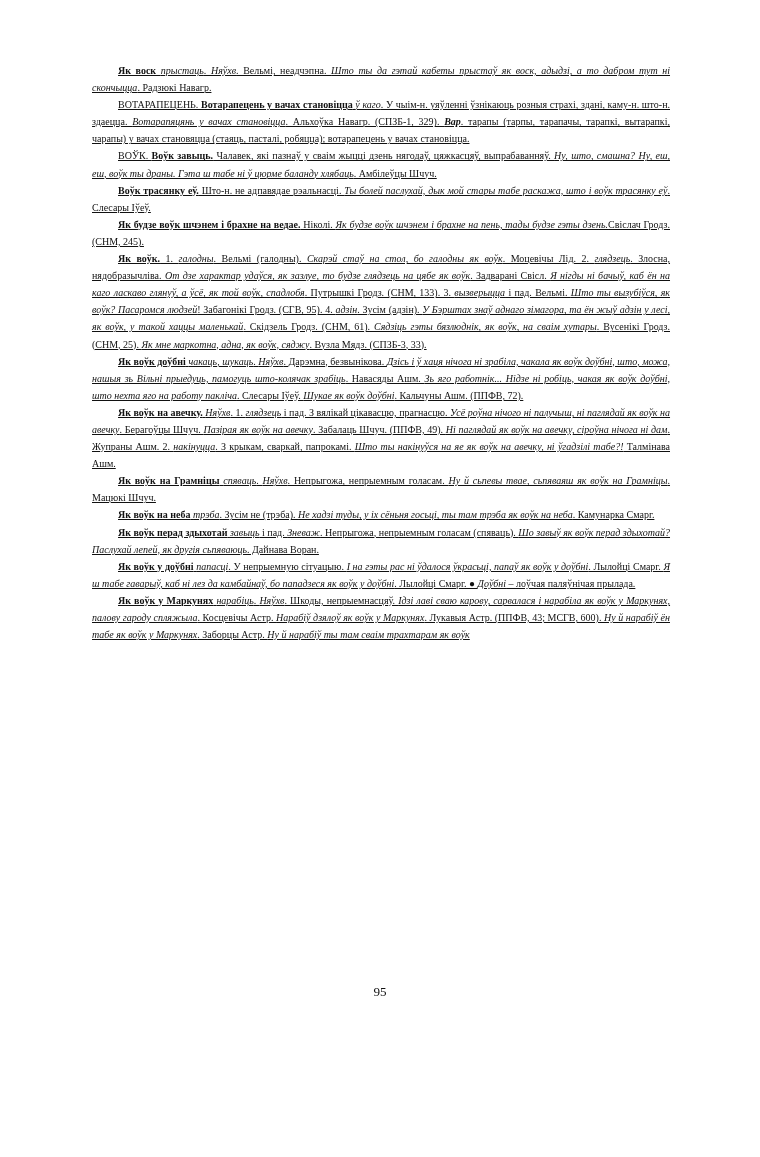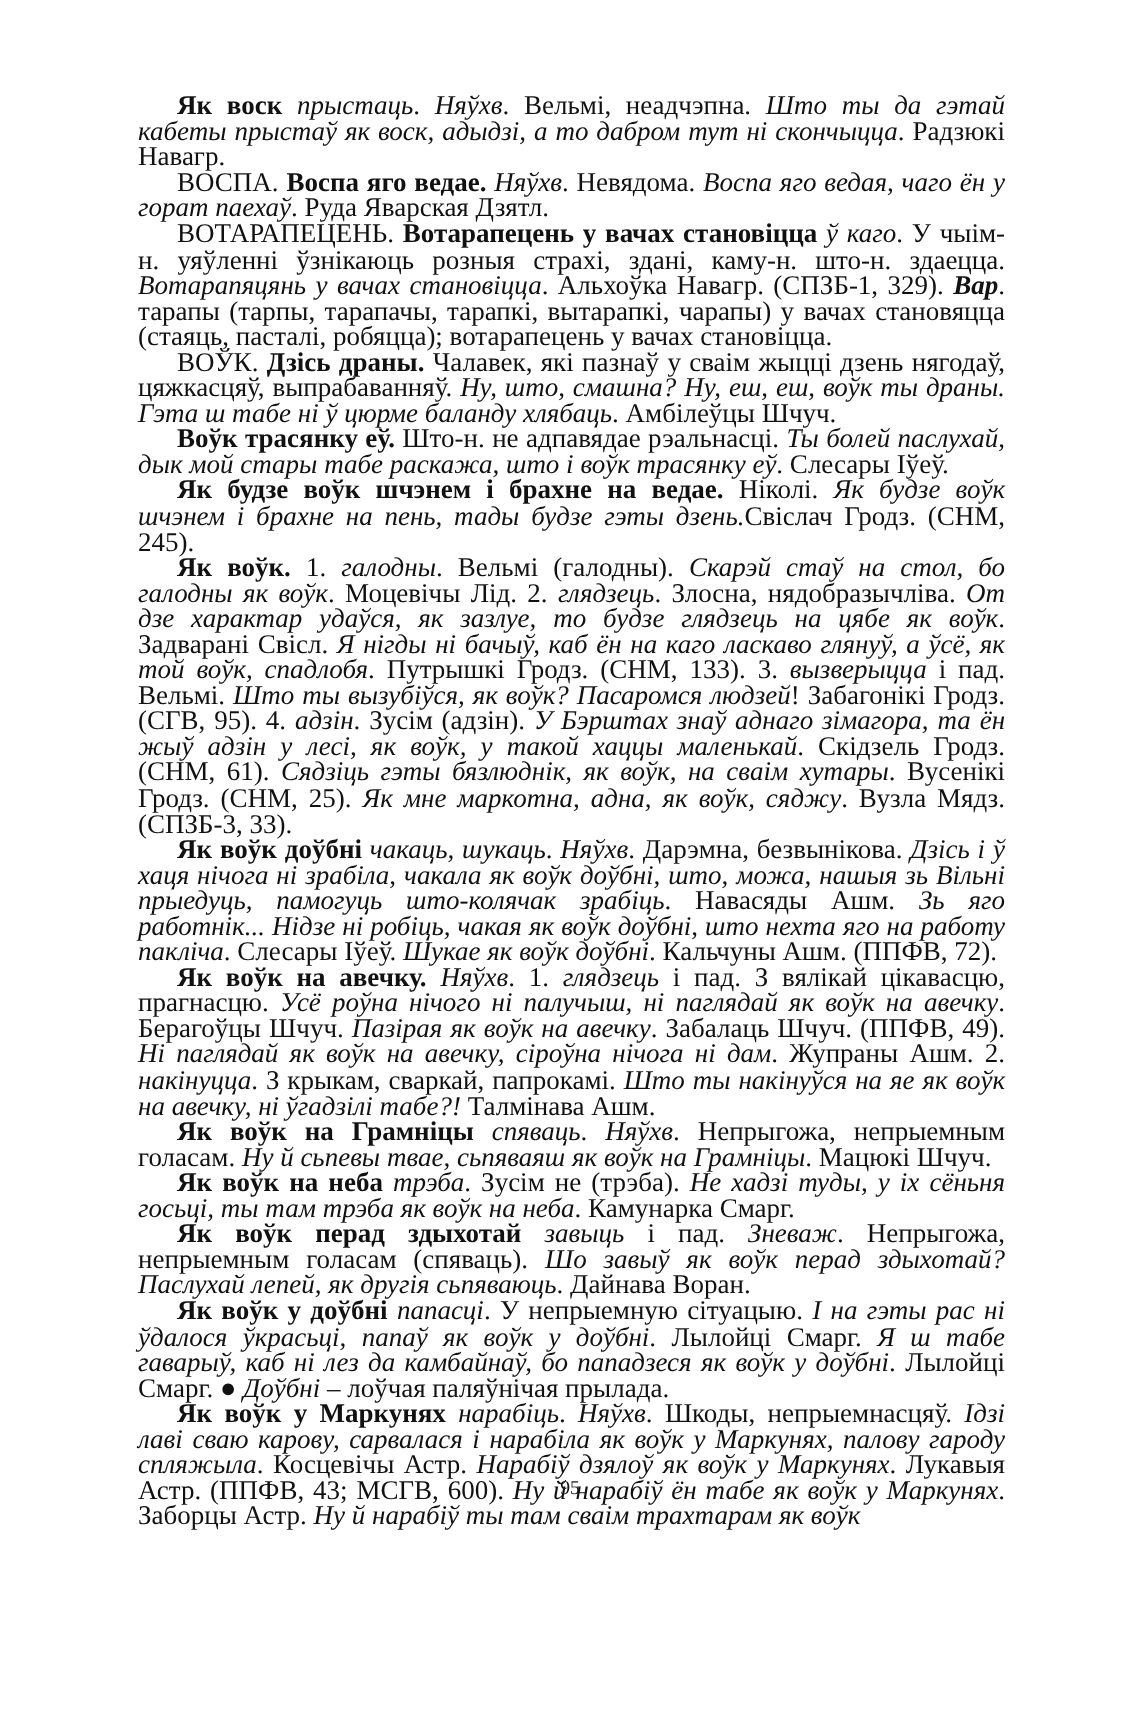--- a/index.html
+++ b/index.html
@@ -19,25 +19,26 @@
     width: 760px;
     height: 1157px;
     background: #ffffff;
     box-sizing: border-box;
   }
   .text-column {
     position: absolute;
     left: 92px;
     top: 62px;
     width: 578px;
-    font-size: 18px;
+    font-size: 10px;
     line-height: 17.1px;
     text-align: justify;
     text-justify: inter-word;
     hyphens: none;
+    text-decoration: underline;
   }
   .entry {
     margin: 0;
     padding: 0;
     text-indent: 26px;
     text-align: justify;
   }
   .hw {
     font-weight: bold;
   }
@@ -65,23 +66,22 @@
     text-align: justify;
   }
 </style>
 </head>
 <body>
 
 <div class="page">
 
   <div class="text-column" id="text-column">
       <p class="entry"><span class="hw">Як воск </span><span class="it">прыстаць</span><span class="rom">. </span><span class="it">Няўхв</span><span class="rom">. Вельмі, неадчэпна. </span><span class="it">Што ты да гэтай кабеты прыстаў як воск, адыдзі, а то дабром тут ні скончыцца</span><span class="rom">. Радзюкі Навагр.</span></p>
-      <p class="entry"><span class="rom">ВОСПА. </span><span class="hw">Воспа яго ведае.</span><span class="rom"> </span><span class="it">Няўхв</span><span class="rom">. Невядома. </span><span class="it">Воспа яго ведая, чаго ён у горат паехаў</span><span class="rom">. Руда Яварская Дзятл.</span></p>
       <p class="entry"><span class="rom">ВОТАРАПЕЦЕНЬ. </span><span class="hw">Вотарапецень у вачах становіцца</span><span class="rom"> </span><span class="it">ў каго</span><span class="rom">. У чыім-н. уяўленні ўзнікаюць розныя страхі, здані, каму-н. што-н. здаецца. </span><span class="it">Вотарапяцянь у вачах становіцца</span><span class="rom">. Альхоўка Навагр. (СПЗБ-1, 329). </span><span class="bit">Вар</span><span class="rom">. тарапы (тарпы, тарапачы, тарапкі, вытарапкі, чарапы) у вачах становяцца (стаяць, пасталі, робяцца); вотарапецень у вачах становіцца.</span></p>
-      <p class="entry"><span class="rom">ВОЎК. </span><span class="hw">Дзісь драны.</span><span class="rom"> Чалавек, які пазнаў у сваім жыцці дзень нягодаў, цяжкасцяў, выпрабаванняў. </span><span class="it">Ну, што, смашна? Ну, еш, еш, воўк ты драны. Гэта ш табе ні ў цюрме баланду хлябаць</span><span class="rom">. Амбілеўцы Шчуч.</span></p>
+      <p class="entry"><span class="rom">ВОЎК. </span><span class="hw">Воўк завыць.</span><span class="rom"> Чалавек, які пазнаў у сваім жыцці дзень нягодаў, цяжкасцяў, выпрабаванняў. </span><span class="it">Ну, што, смашна? Ну, еш, еш, воўк ты драны. Гэта ш табе ні ў цюрме баланду хлябаць</span><span class="rom">. Амбілеўцы Шчуч.</span></p>
       <p class="entry"><span class="hw">Воўк трасянку еў.</span><span class="rom"> Што-н. не адпавядае рэальнасці. </span><span class="it">Ты болей паслухай, дык мой стары табе раскажа, што і воўк трасянку еў</span><span class="rom">. Слесары Іўеў.</span></p>
       <p class="entry"><span class="hw">Як будзе воўк шчэнем і брахне на ведае.</span><span class="rom"> Ніколі. </span><span class="it">Як будзе воўк шчэнем і брахне на пень, тады будзе гэты дзень.</span><span class="rom">Свіслач Гродз. (СНМ, 245).</span></p>
       <p class="entry"><span class="hw">Як воўк.</span><span class="rom"> 1. </span><span class="it">галодны</span><span class="rom">. Вельмі (галодны). </span><span class="it">Скарэй стаў на стол, бо галодны як воўк</span><span class="rom">. Моцевічы Лід. 2. </span><span class="it">глядзець</span><span class="rom">. Злосна, нядобразычліва. </span><span class="it">От дзе характар удаўся, як зазлуе, то будзе глядзець на цябе як воўк</span><span class="rom">. Задварані Свісл. </span><span class="it">Я нігды ні бачыў, каб ён на каго ласкаво глянуў, а ўсё, як той воўк, спадлобя</span><span class="rom">. Путрышкі Гродз. (СНМ, 133). 3. </span><span class="it">вызверыцца</span><span class="rom"> і пад. Вельмі. </span><span class="it">Што ты вызубіўся, як воўк? Пасаромся людзей</span><span class="rom">! Забагонікі Гродз. (СГВ, 95). 4. </span><span class="it">адзін</span><span class="rom">. Зусім (адзін). </span><span class="it">У Бэрштах знаў аднаго зімагора, та ён жыў адзін у лесі, як воўк, у такой хаццы маленькай</span><span class="rom">. Скідзель Гродз. (СНМ, 61). </span><span class="it">Сядзіць гэты бязлюднік, як воўк, на сваім хутары</span><span class="rom">. Вусенікі Гродз. (СНМ, 25). </span><span class="it">Як мне маркотна, адна, як воўк, сяджу</span><span class="rom">. Вузла Мядз. (СПЗБ-3, 33).</span></p>
       <p class="entry"><span class="hw">Як воўк доўбні</span><span class="rom"> </span><span class="it">чакаць, шукаць</span><span class="rom">. </span><span class="it">Няўхв</span><span class="rom">. Дарэмна, безвынікова. </span><span class="it">Дзісь і ў хаця нічога ні зрабіла, чакала як воўк доўбні, што, можа, нашыя зь Вільні прыедуць, памогуць што-колячак зрабіць</span><span class="rom">. Навасяды Ашм. </span><span class="it">Зь яго работнік... Нідзе ні робіць, чакая як воўк доўбні, што нехта яго на работу паклiча</span><span class="rom">. Слесары Іўеў. </span><span class="it">Шукае як воўк доўбні</span><span class="rom">. Кальчуны Ашм. (ППФВ, 72).</span></p>
       <p class="entry"><span class="hw">Як воўк на авечку.</span><span class="rom"> </span><span class="it">Няўхв</span><span class="rom">. 1. </span><span class="it">глядзець</span><span class="rom"> і пад. З вялікай цікавасцю, прагнасцю. </span><span class="it">Усё роўна нічого ні палучыш, ні паглядай як воўк на авечку</span><span class="rom">. Берагоўцы Шчуч. </span><span class="it">Пазірая як воўк на авечку</span><span class="rom">. Забалаць Шчуч. (ППФВ, 49). </span><span class="it">Ні паглядай як воўк на авечку, сіроўна нічога ні дам</span><span class="rom">. Жупраны Ашм. 2. </span><span class="it">накінуцца</span><span class="rom">. З крыкам, сваркай, папрокамі. </span><span class="it">Што ты накінуўся на яе як воўк на авечку, ні ўгадзілі табе?!</span><span class="rom"> Талмінава Ашм.</span></p>
       <p class="entry"><span class="hw">Як воўк на Грамніцы</span><span class="rom"> </span><span class="it">спяваць</span><span class="rom">. </span><span class="it">Няўхв</span><span class="rom">. Непрыгожа, непрыемным голасам. </span><span class="it">Ну й сьпевы твае, сьпяваяш як воўк на Грамніцы</span><span class="rom">. Мацюкі Шчуч.</span></p>
       <p class="entry"><span class="hw">Як воўк на неба</span><span class="rom"> </span><span class="it">трэба</span><span class="rom">. Зусім не (трэба). </span><span class="it">Не хадзі туды, у іх сёньня госьці, ты там трэба як воўк на неба</span><span class="rom">. Камунарка Смарг.</span></p>
       <p class="entry"><span class="hw">Як воўк перад здыхотай</span><span class="rom"> </span><span class="it">завыць</span><span class="rom"> і пад. </span><span class="it">Зневаж</span><span class="rom">. Непрыгожа, непрыемным голасам (спяваць). </span><span class="it">Шо завыў як воўк перад здыхотай? Паслухай лепей, як другія сьпяваюць</span><span class="rom">. Дайнава Воран.</span></p>
       <p class="entry"><span class="hw">Як воўк у доўбні</span><span class="rom"> </span><span class="it">папасці</span><span class="rom">. У непрыемную сітуацыю. </span><span class="it">І на гэты рас ні ўдалося ўкрасьці, папаў як воўк у доўбні</span><span class="rom">. Лылойці Смарг. </span><span class="it">Я ш табе гаварыў, каб ні лез да камбайнаў, бо пападзеся як воўк у доўбні</span><span class="rom">. Лылойці Смарг. ● </span><span class="it">Доўбні</span><span class="rom"> – лоўчая паляўнічая прылада.</span></p>
       <p class="entry"><span class="hw">Як воўк у Маркунях</span><span class="rom"> </span><span class="it">нарабіць</span><span class="rom">. </span><span class="it">Няўхв</span><span class="rom">. Шкоды, непрыемнасцяў. </span><span class="it">Ідзі лаві сваю карову, сарвалася і нарабіла як воўк у Маркунях, палову гароду спляжыла</span><span class="rom">. Косцевічы Астр. </span><span class="it">Нарабіў дзялоў як воўк у Маркунях</span><span class="rom">. Лукавыя Астр. (ППФВ, 43; МСГВ, 600). </span><span class="it">Ну й нарабіў ён табе як воўк у Маркунях</span><span class="rom">. Заборцы Астр. </span><span class="it">Ну й нарабіў ты там сваім трахтарам як воўк</span></p>

